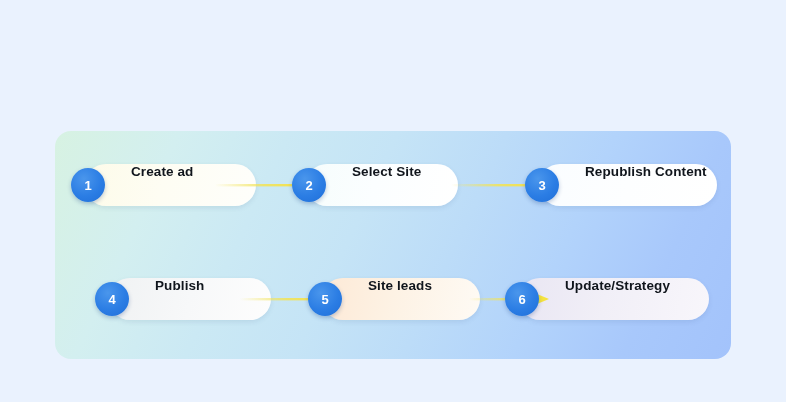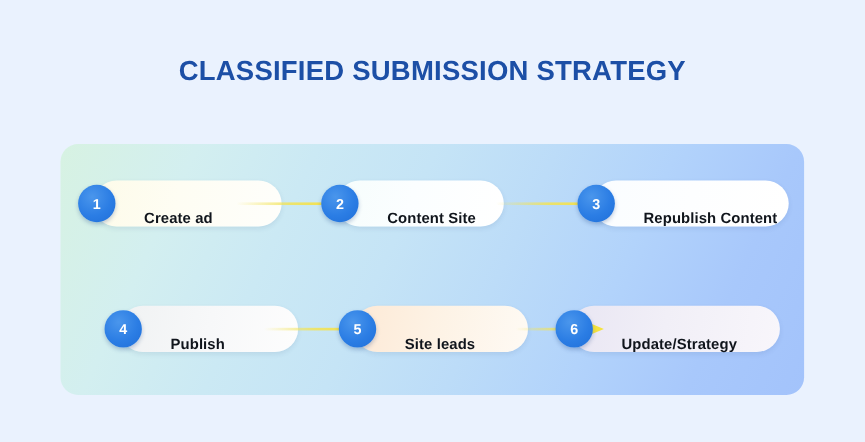--- a/index.html
+++ b/index.html
@@ -73,21 +73,21 @@
     align-items: center;
   }
 
   .pill {
     position: absolute;
     left: 14px;
     top: 2px;
     height: 42px;
     border-radius: 21px;
     display: flex;
-    align-items: flex-end;
+    align-items: flex-start;
     box-sizing: border-box;
     padding-left: 46px;
     padding-right: 20px;
     box-shadow: 0 2px 5px rgba(40, 70, 120, 0.10);
   }
   .pill-label {
     font-size: 13.5px;
     font-weight: bold;
     color: #10151c;
     white-space: nowrap;
@@ -127,21 +127,20 @@
     height: 14px;
     top: 16px;
     z-index: 1;
   }
   .connector svg { display: block; }
 </style>
 </head>
 <body>
 
 <div class="title-block">
-  <span class="title-line">Classified Submission Strategy</span>
 </div>
 
 <div class="panel">
 
   <div class="row row-1">
 
     <div class="connector" style="left:160px; width:98px;">
       <svg width="98" height="14" viewBox="0 0 98 14">
         <defs>
           <linearGradient id="ag1" x1="0" y1="0" x2="1" y2="0">
@@ -157,21 +156,21 @@
 
     <div class="step" style="left:16px;">
       <div class="pill fill-cream" style="width:171px;">
         <span class="pill-label">Create ad</span>
       </div>
       <div class="badge">1</div>
     </div>
 
     <div class="step" style="left:237px;">
       <div class="pill fill-white" style="width:152px;">
-        <span class="pill-label">Content Site</span>
+        <span class="pill-label">Select Site</span>
       </div>
       <div class="badge">2</div>
     </div>
 
     <div class="connector" style="left:396px; width:96px;">
       <svg width="96" height="14" viewBox="0 0 96 14">
         <defs>
           <linearGradient id="ag2" x1="0" y1="0" x2="1" y2="0">
             <stop offset="0%" stop-color="#f2e356" stop-opacity="0"></stop>
             <stop offset="55%" stop-color="#f2e356" stop-opacity="0.85"></stop>

